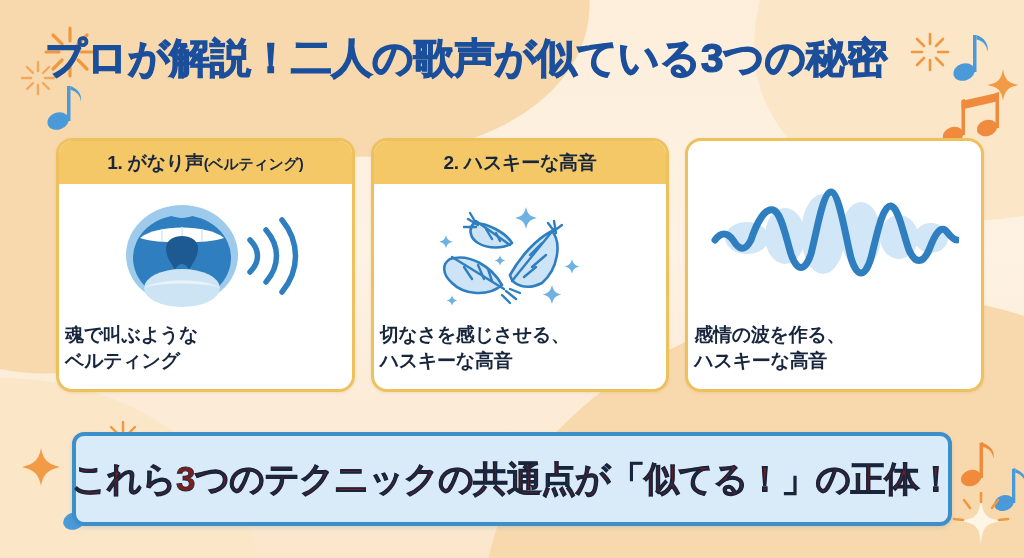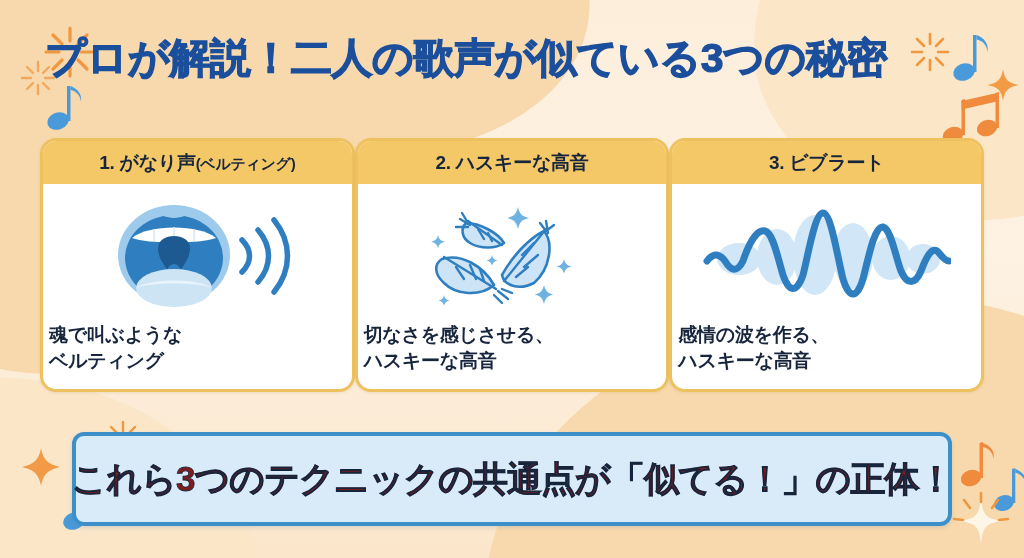--- a/index.html
+++ b/index.html
@@ -70,20 +70,21 @@
     z-index:5;
   }
   .card {
     width:328px; height:254px;
     background:#ffffff;
     border:3px solid #eec15f;
     border-radius:16px;
     overflow:hidden;
     display:flex; flex-direction:column;
     box-shadow:0 1px 3px rgba(180,140,70,.18);
+    margin-left:16px;
   }
   .card-head {
     background:#f5c867;
     height:43px;
     display:flex; align-items:center; justify-content:center;
     flex:0 0 43px;
   }
   .card-head-text {
     font-size:19px; font-weight:bold; color:#17263d;
     white-space:nowrap; letter-spacing:-0.3px;
@@ -332,23 +333,20 @@
           </g>
         </svg>
       </div>
       <div class="card-caption">
         <div>切なさを感じさせる、</div>
         <div>ハスキーな高音</div>
       </div>
     </div>
 
     <div class="card">
-      <div class="card-head">
-        <div class="card-head-text"><span>3.</span>&nbsp;<span>ビブラート</span></div>
-      </div>
       <div class="card-icon">
         <svg width="248" height="112" viewBox="0 0 248 112">
           <g fill="#cfe5f7" opacity=".95">
             <ellipse cx="36" cy="60" rx="22" ry="16"></ellipse>
             <ellipse cx="74" cy="58" rx="20" ry="28"></ellipse>
             <ellipse cx="112" cy="56" rx="22" ry="40"></ellipse>
             <ellipse cx="150" cy="57" rx="20" ry="33"></ellipse>
             <ellipse cx="188" cy="59" rx="19" ry="22"></ellipse>
             <ellipse cx="220" cy="60" rx="17" ry="15"></ellipse>
           </g>

